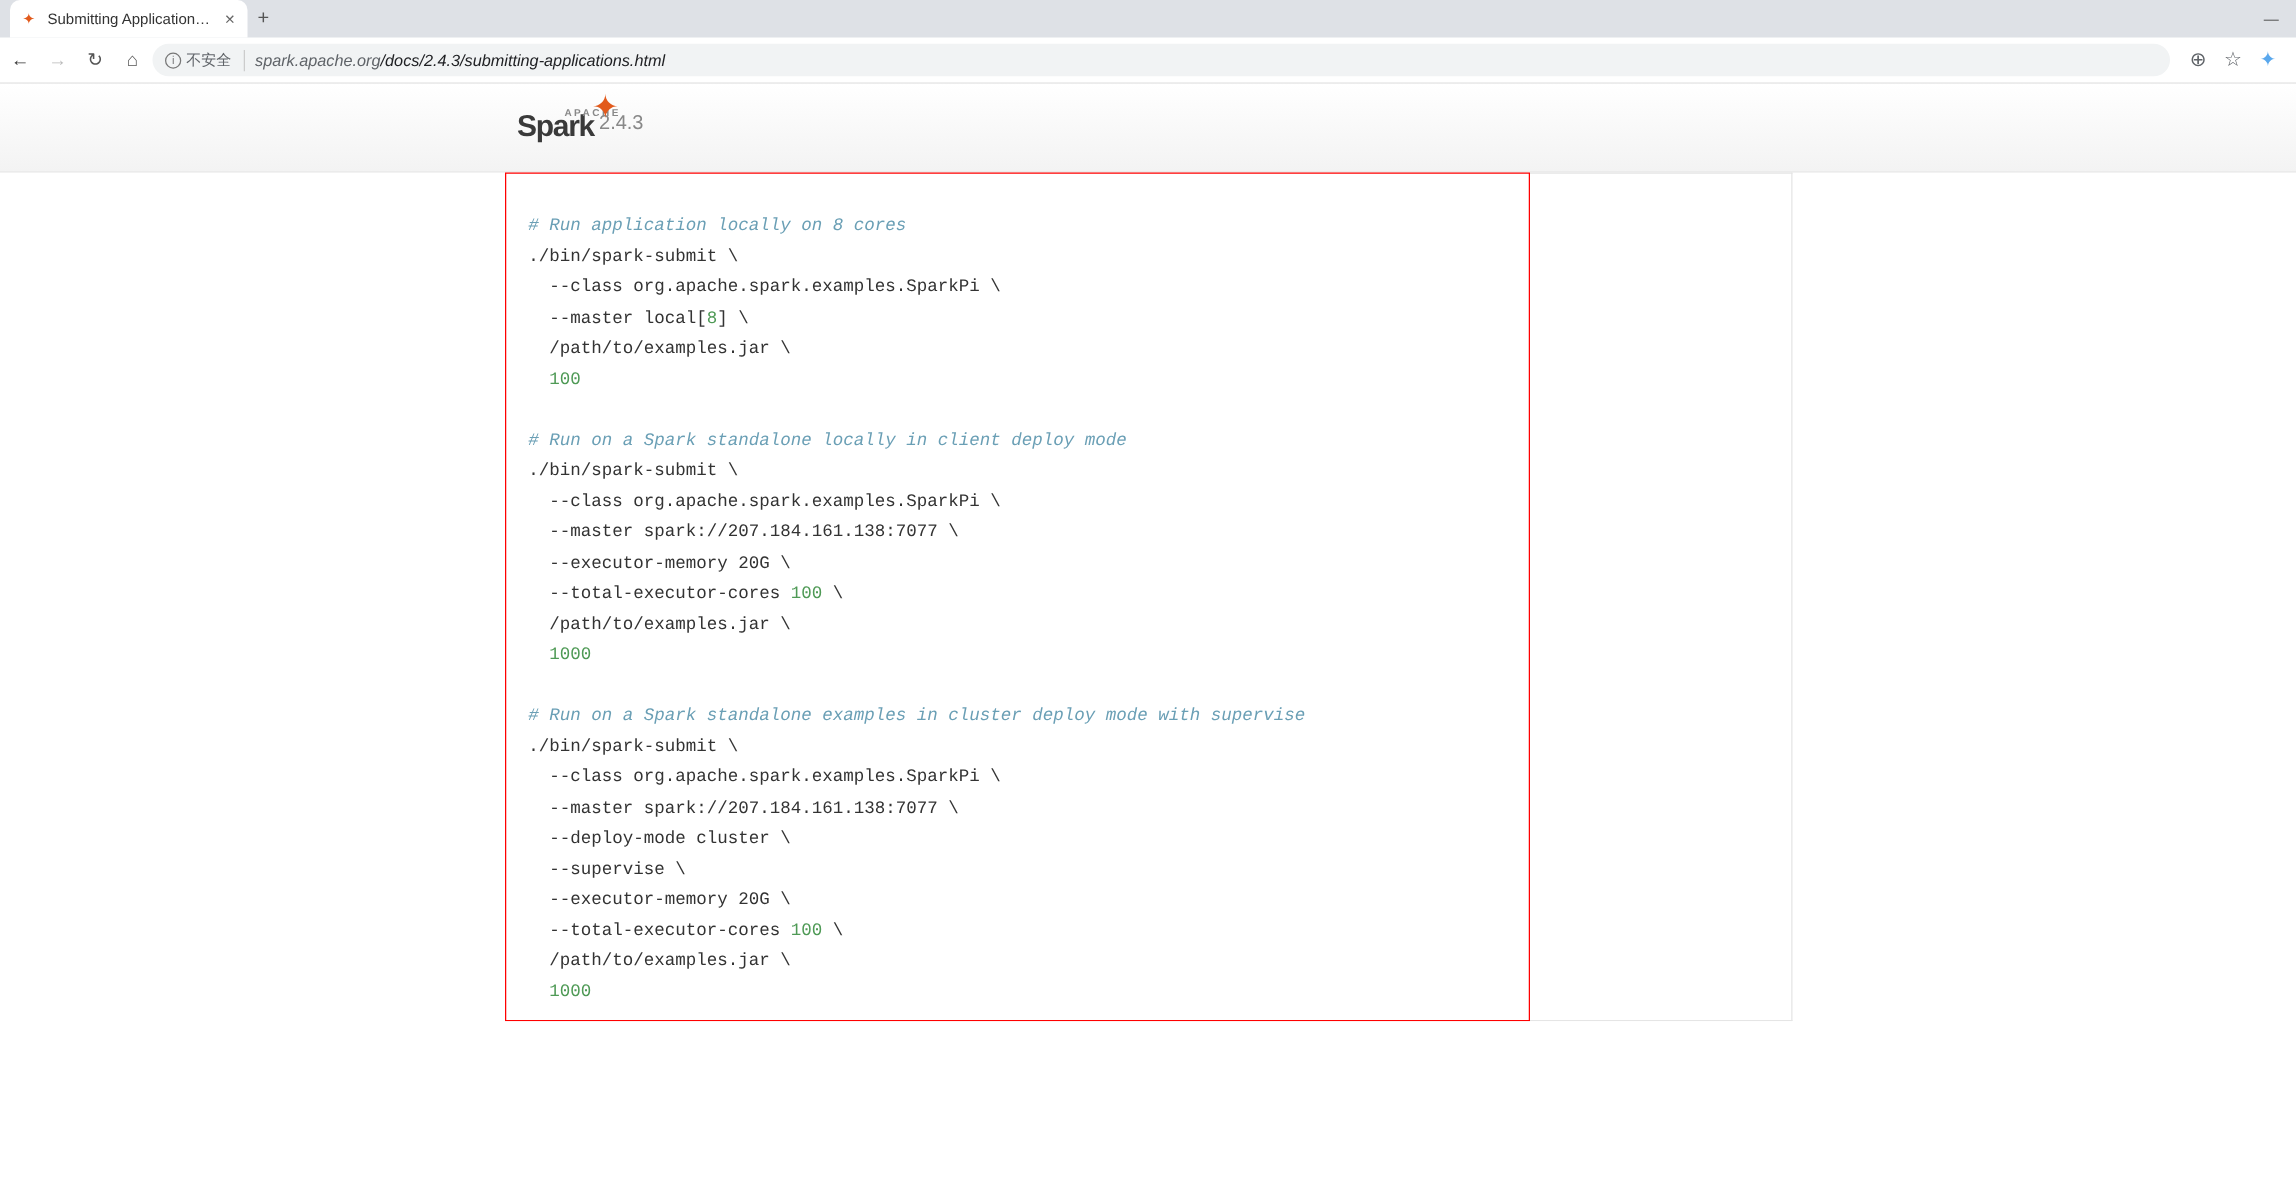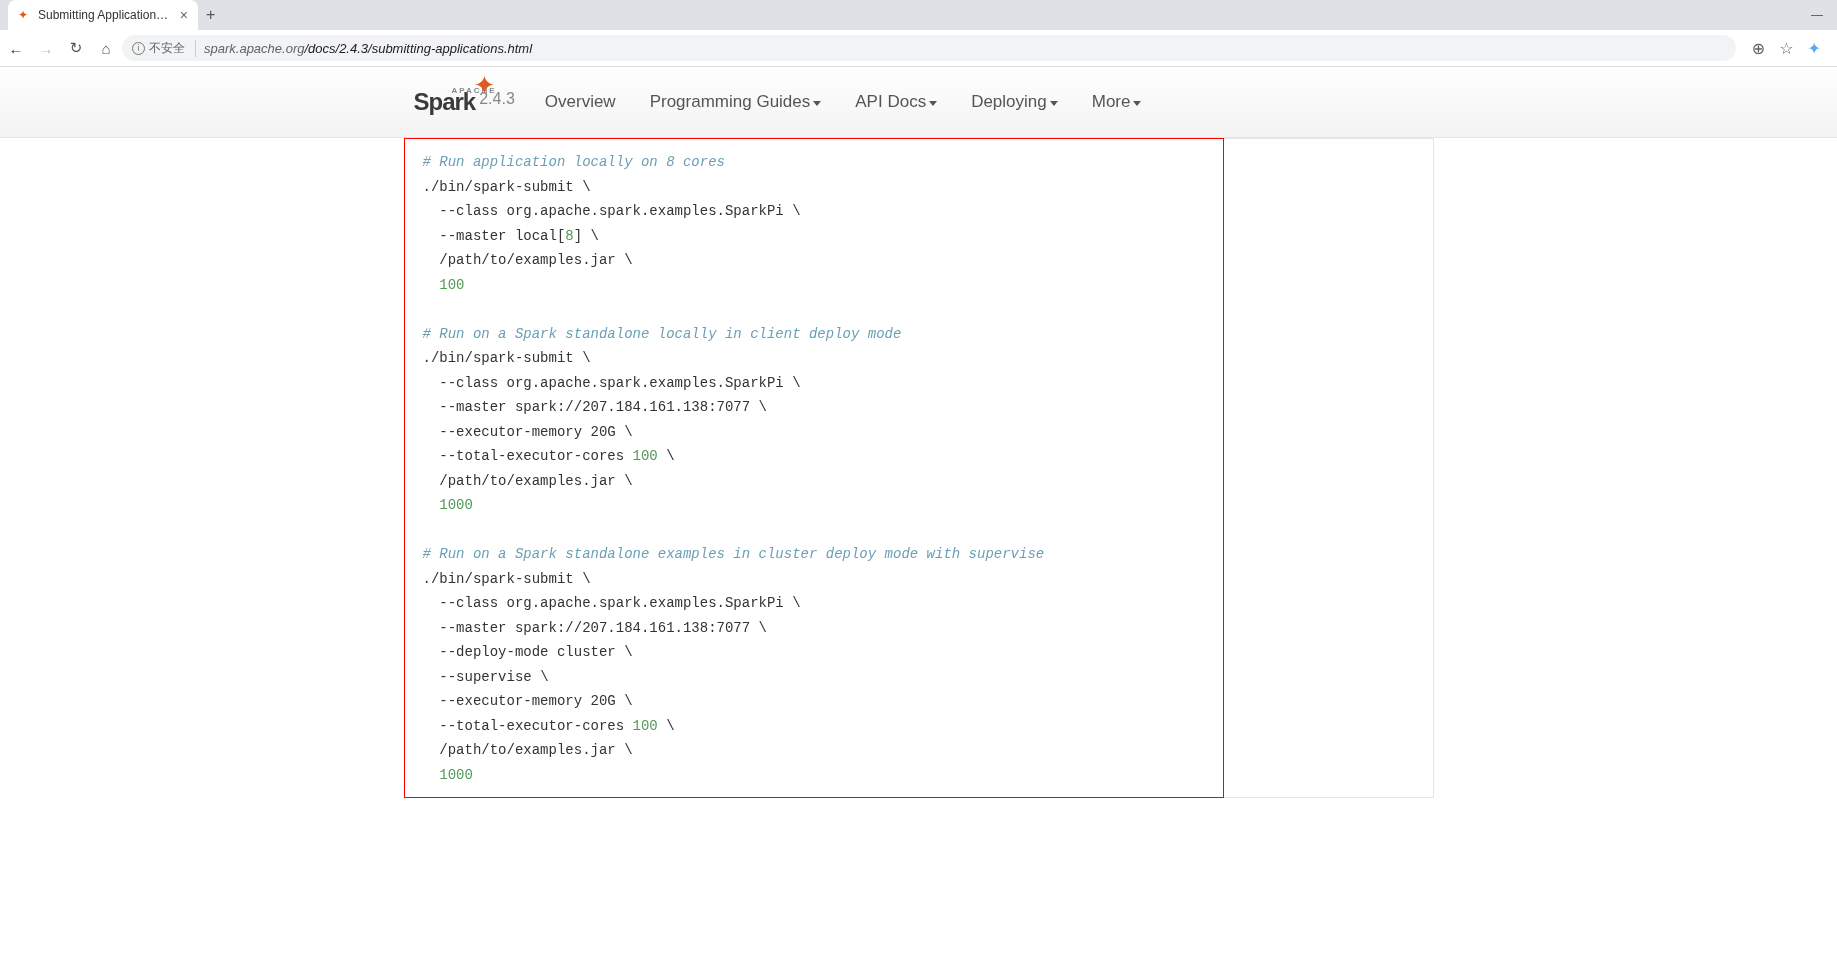--- a/index.html
+++ b/index.html
@@ -39,21 +39,21 @@
     .brand-apache { position: absolute; top: -2px; left: 38px; font-size: 8px; letter-spacing: 2px; color: #888; font-style: normal; font-weight: bold; }
     .brand-star { position: absolute; top: -18px; right: -20px; color: #e25a1c; font-size: 26px; }
     .brand-version { font-size: 16px; color: #888; margin-left: 4px; margin-bottom: 8px; }
     .nav-items { display: flex; gap: 34px; align-items: center; }
     .nav-item { font-size: 17px; color: #555; cursor: pointer; display: flex; align-items: center; gap: 3px; }
     .caret { width: 0; height: 0; border-left: 4px solid transparent; border-right: 4px solid transparent; border-top: 5px solid #555; margin-top: 2px; }
     
     
     .content-wrap { display: flex; justify-content: center; }
     .content { max-width: 1030px; width: 100%; display: flex; }
-    .main-col { flex: 1; border: 1px solid red; padding: 11px 18px 10px 18px; }
+    .main-col { flex: 1; border: 1px solid red; padding: 30px 18px 10px 18px; }
     .side-col { width: 210px; border: 1px solid #e5e5e5; border-left: none; }
     
     .code-block { font-family: Consolas, "Courier New", monospace; font-size: 14px; line-height: 1.75; color: #333; white-space: pre; }
     .comment { color: #6a9fb5; font-style: italic; }
     .number { color: #4f9a56; }
     .backslash { color: #333; }
   </style>
 </head>
 <body>
 
@@ -96,41 +96,20 @@
 <div class="site-navbar-wrap">
   <div class="site-navbar">
     <div class="brand">
       <div class="brand-logo">
         <span class="brand-apache">APACHE</span>
         <span class="brand-text"><span class="brand-s">Spark</span></span>
         <span class="brand-star">✦</span>
       </div>
       <span class="brand-version">2.4.3</span>
     </div>
-    <div class="nav-items" id="nav-items">
-        <div class="nav-item">
-          <span>Overview</span>
-        </div>
-        <div class="nav-item">
-          <span>Programming Guides</span>
-          <span class="caret"></span>
-        </div>
-        <div class="nav-item">
-          <span>API Docs</span>
-          <span class="caret"></span>
-        </div>
-        <div class="nav-item">
-          <span>Deploying</span>
-          <span class="caret"></span>
-        </div>
-        <div class="nav-item">
-          <span>More</span>
-          <span class="caret"></span>
-        </div>
-      </div>
   </div>
 </div>
 
 <div class="content-wrap">
   <div class="content">
     <div class="main-col">
       <div class="code-block" id="code-block"><span class="comment"># Run application locally on 8 cores</span>
 ./bin/spark-submit <span class="backslash">\</span>
   --class org.apache.spark.examples.SparkPi <span class="backslash">\</span>
   --master local[<span class="number">8</span>] <span class="backslash">\</span>

